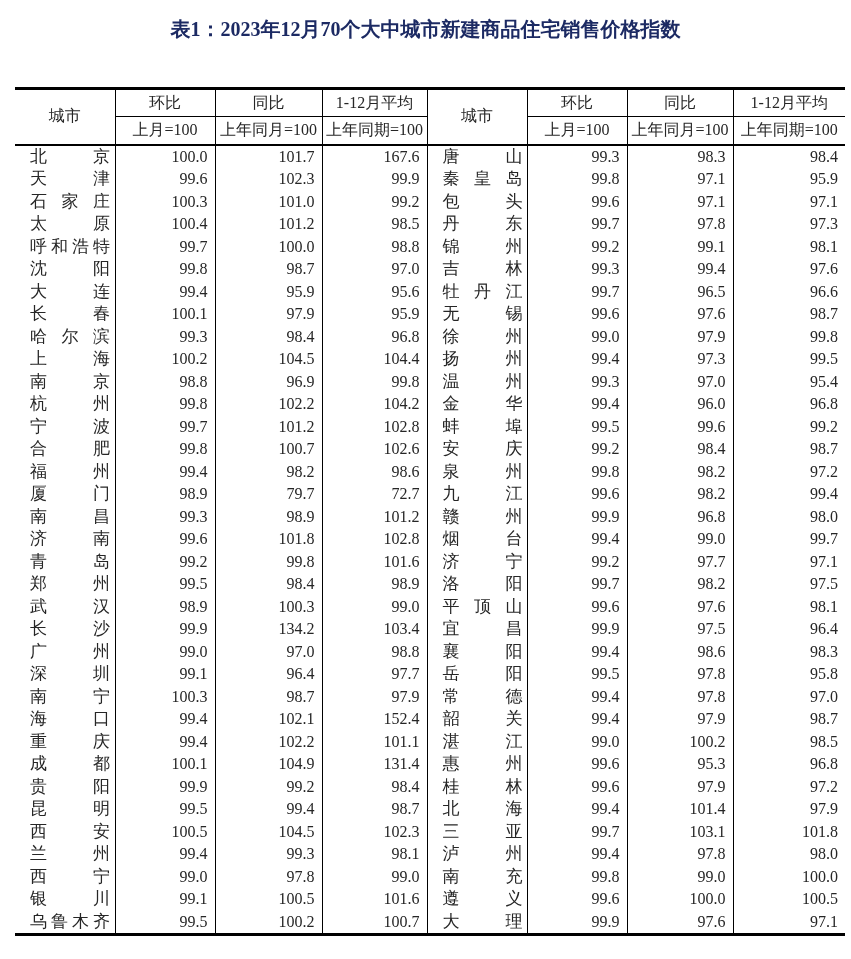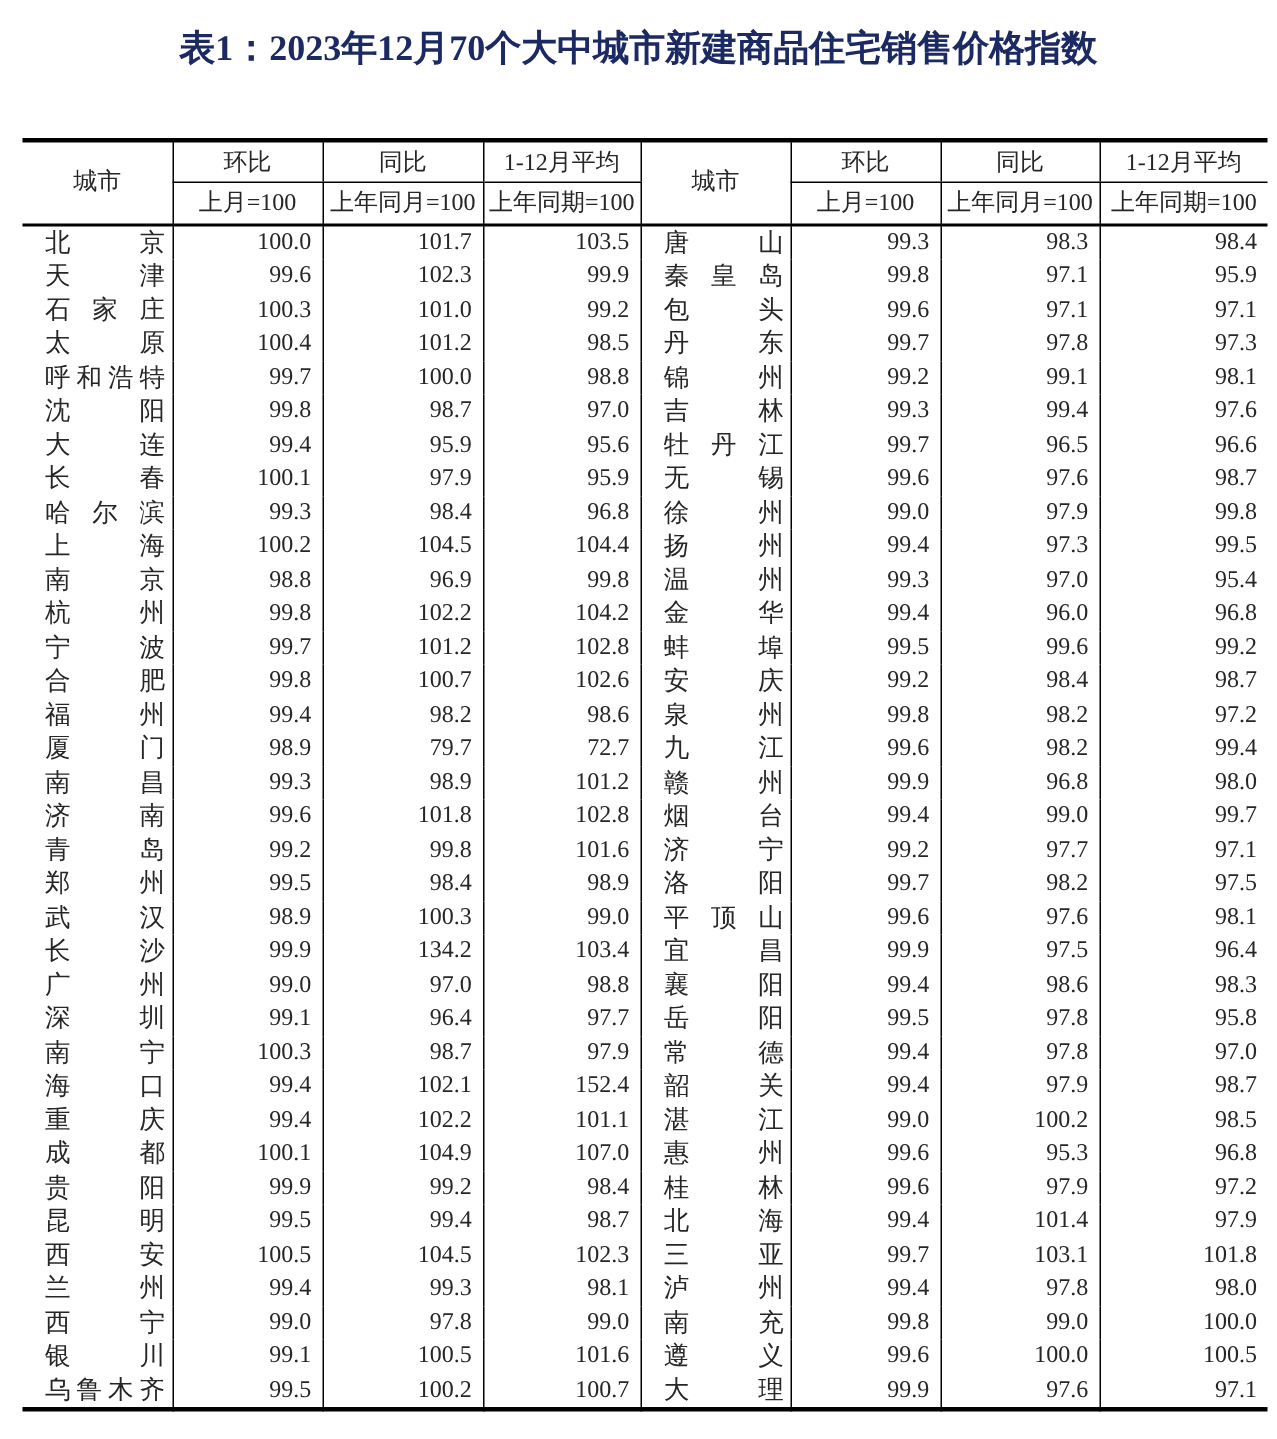--- a/index.html
+++ b/index.html
@@ -9,21 +9,21 @@
   }
   *{box-sizing:border-box;}
   html,body{margin:0;padding:0;}
   body{
     width:851px;height:959px;background:#ffffff;
     font-family:"Liberation Serif","DejaVu Serif",serif;
     color:var(--text-color);
   }
   .title{
     margin:16px 0 0 0;
-    font-size:24px;font-weight:bold;text-align:center;
+    font-size:20px;font-weight:bold;text-align:center;
     color:var(--title-color);
   }
   table.price-table{
     border-collapse:collapse;table-layout:fixed;
     margin:44px 0 0 15px;width:830px;
     border-top:3px solid var(--border-color);
     border-bottom:3px solid var(--border-color);
   }
   thead{border-bottom:2px solid var(--border-color);}
   th{
@@ -82,21 +82,21 @@
     <tbody>
         <tr>
           <td class="city">
             <span class="city-name">
               <span>北</span>
               <span>京</span>
             </span>
           </td>
           <td class="val bl">100.0</td>
           <td class="val bl">101.7</td>
-          <td class="val bl">103.5</td>
+          <td class="val bl">167.6</td>
           <td class="city bl">
             <span class="city-name">
               <span>唐</span>
               <span>山</span>
             </span>
           </td>
           <td class="val bl">99.3</td>
           <td class="val bl">98.3</td>
           <td class="val bl">98.4</td>
         </tr>
@@ -629,21 +629,21 @@
         </tr>
         <tr>
           <td class="city">
             <span class="city-name">
               <span>成</span>
               <span>都</span>
             </span>
           </td>
           <td class="val bl">100.1</td>
           <td class="val bl">104.9</td>
-          <td class="val bl">107.0</td>
+          <td class="val bl">131.4</td>
           <td class="city bl">
             <span class="city-name">
               <span>惠</span>
               <span>州</span>
             </span>
           </td>
           <td class="val bl">99.6</td>
           <td class="val bl">95.3</td>
           <td class="val bl">96.8</td>
         </tr>

